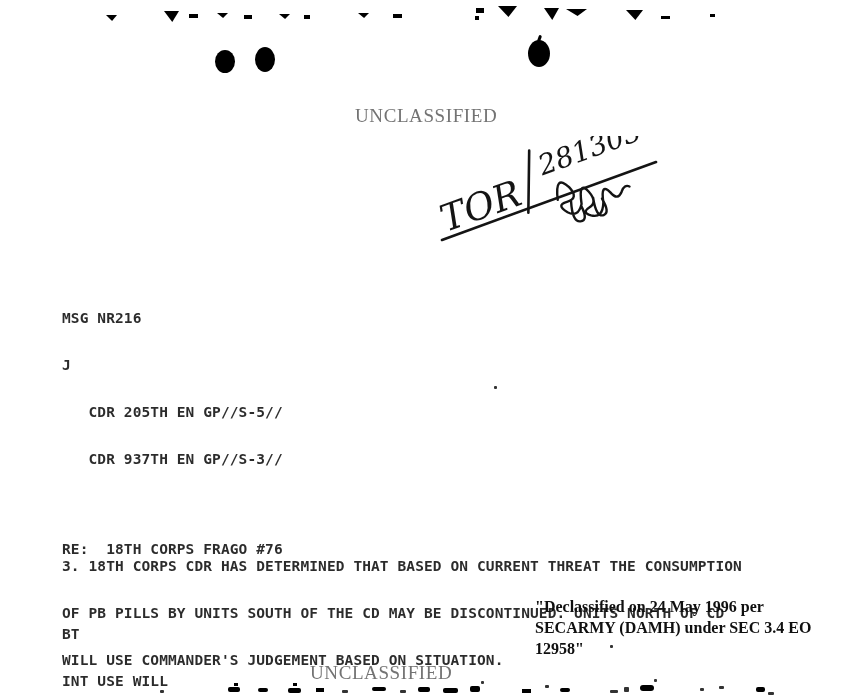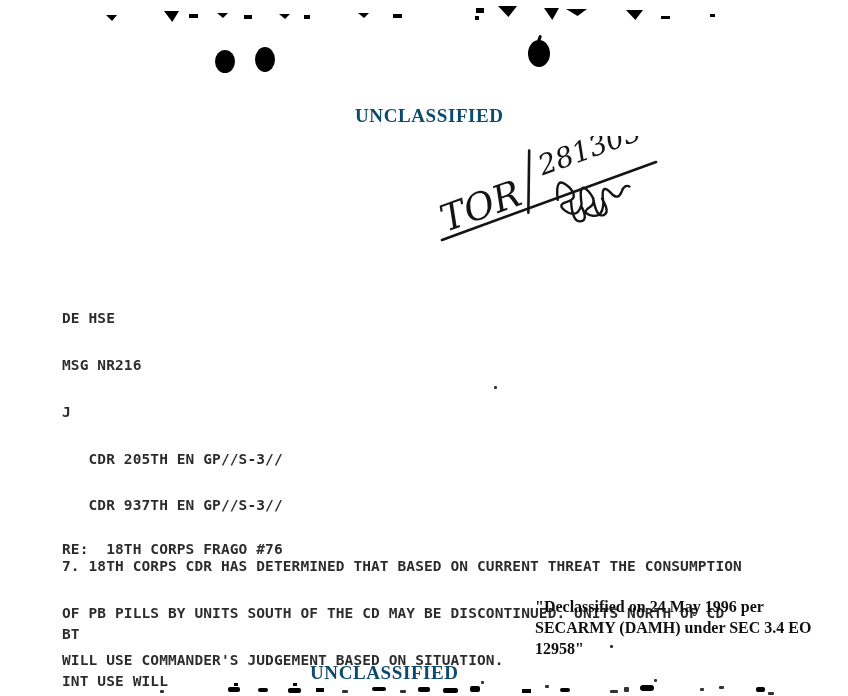--- a/index.html
+++ b/index.html
@@ -12,21 +12,21 @@
     position:absolute; left:62px;
     font-family:"DejaVu Sans Mono", monospace;
     font-size:14.5px; line-height:15.6px; font-weight:bold;
     color:#1c1c1c; white-space:pre; letter-spacing:0.1px;
     filter: blur(0.35px); opacity:0.93;
   }
   .tty div { height:15.6px; }
   
   .classification {
     position:absolute; font-family:"Liberation Serif", serif;
-    font-weight:bold; font-size:19px; letter-spacing:0.6px; color:#0c4a6e;
+    font-weight:normal; font-size:19px; letter-spacing:0.6px; color:#737373;
   }
   
   .decl-note {
     position:absolute; left:535px; top:596px; width:315px;
     font-family:"Liberation Serif", serif; font-weight:bold;
     font-size:16px; line-height:21px; color:#101010; white-space:pre-line;
   }
   
   .mark { position:absolute; background:#000; }
   .wedge { clip-path: polygon(0 0,100% 0,55% 100%); }
@@ -74,38 +74,37 @@
     <line x1="84" y1="10" x2="106" y2="-48" stroke="#141414" stroke-width="2.6" stroke-linecap="round"></line>
     <text x="110" y="-20" font-size="28">281303</text>
 
     <path d="M116,8 q6,-26 15,-8 q6,14 -7,13 q-12,-1 -3,10 q8,9 16,-3 q5,-24 11,-9
              q5,13 -5,15 q-9,2 -1,8 q10,7 16,-8 q4,-20 10,-7 q4,11 11,3 q5,-6 9,-2
              M128,14 q-6,20 2,22 q8,2 6,-14 M150,18 q-4,20 4,20 q7,0 4,-16" fill="none" stroke="#141414" stroke-width="2.4" stroke-linecap="round"></path>
   </g>
 </svg>
 
 <div class="tty" style="top:280px;">
-  <div>DE HSE</div>
   <div>MSG NR216</div>
   <div>J</div>
-  <div>   CDR 205TH EN GP//S-3//</div>
+  <div>   CDR 205TH EN GP//S-5//</div>
   <div>   CDR 937TH EN GP//S-3//</div>
   
   
   
 </div>
 
 <div class="speck" style="left:494px;top:386px;width:3px;height:3px;"></div>
 
 <div class="tty" style="top:511px;">
   <div>RE:  18TH CORPS FRAGO #76</div>
 </div>
 
 <div class="tty" style="top:528px;">
-  <div>7. 18TH CORPS CDR HAS DETERMINED THAT BASED ON CURRENT THREAT THE CONSUMPTION</div>
+  <div>3. 18TH CORPS CDR HAS DETERMINED THAT BASED ON CURRENT THREAT THE CONSUMPTION</div>
   <div>OF PB PILLS BY UNITS SOUTH OF THE CD MAY BE DISCONTINUED. UNITS NORTH OF CD</div>
   <div>WILL USE COMMANDER'S JUDGEMENT BASED ON SITUATION.</div>
 </div>
 
 <div class="tty" style="top:596px;">
   <div>BT</div>
   <div>INT USE WILL</div>
   
 </div>
 

